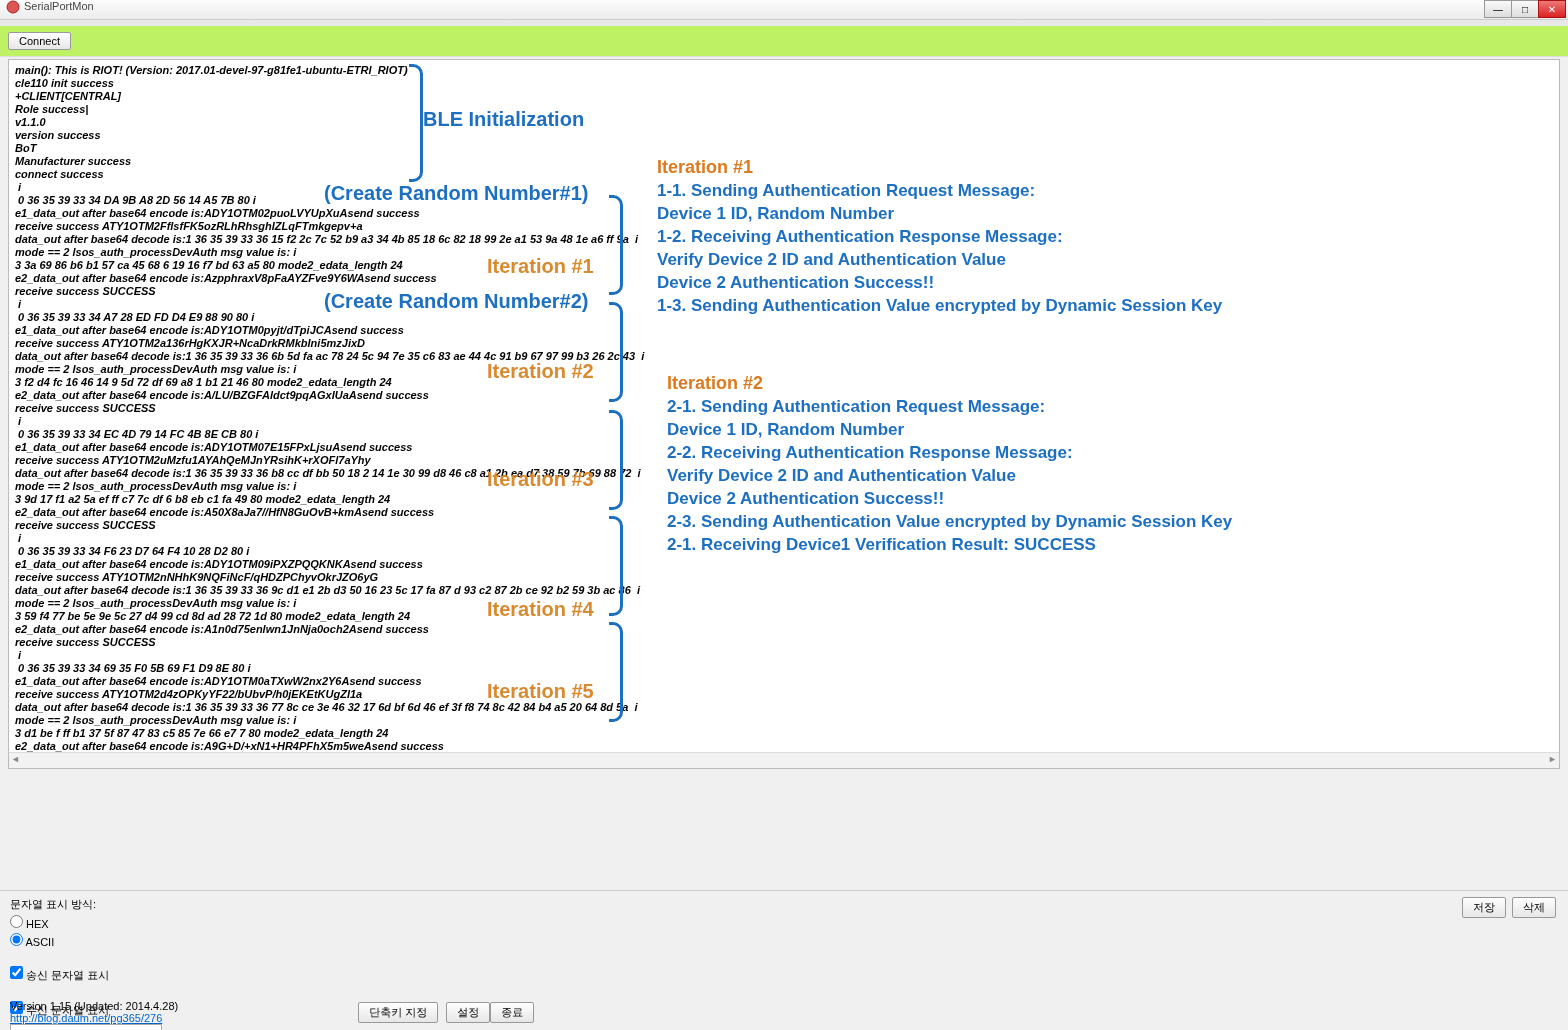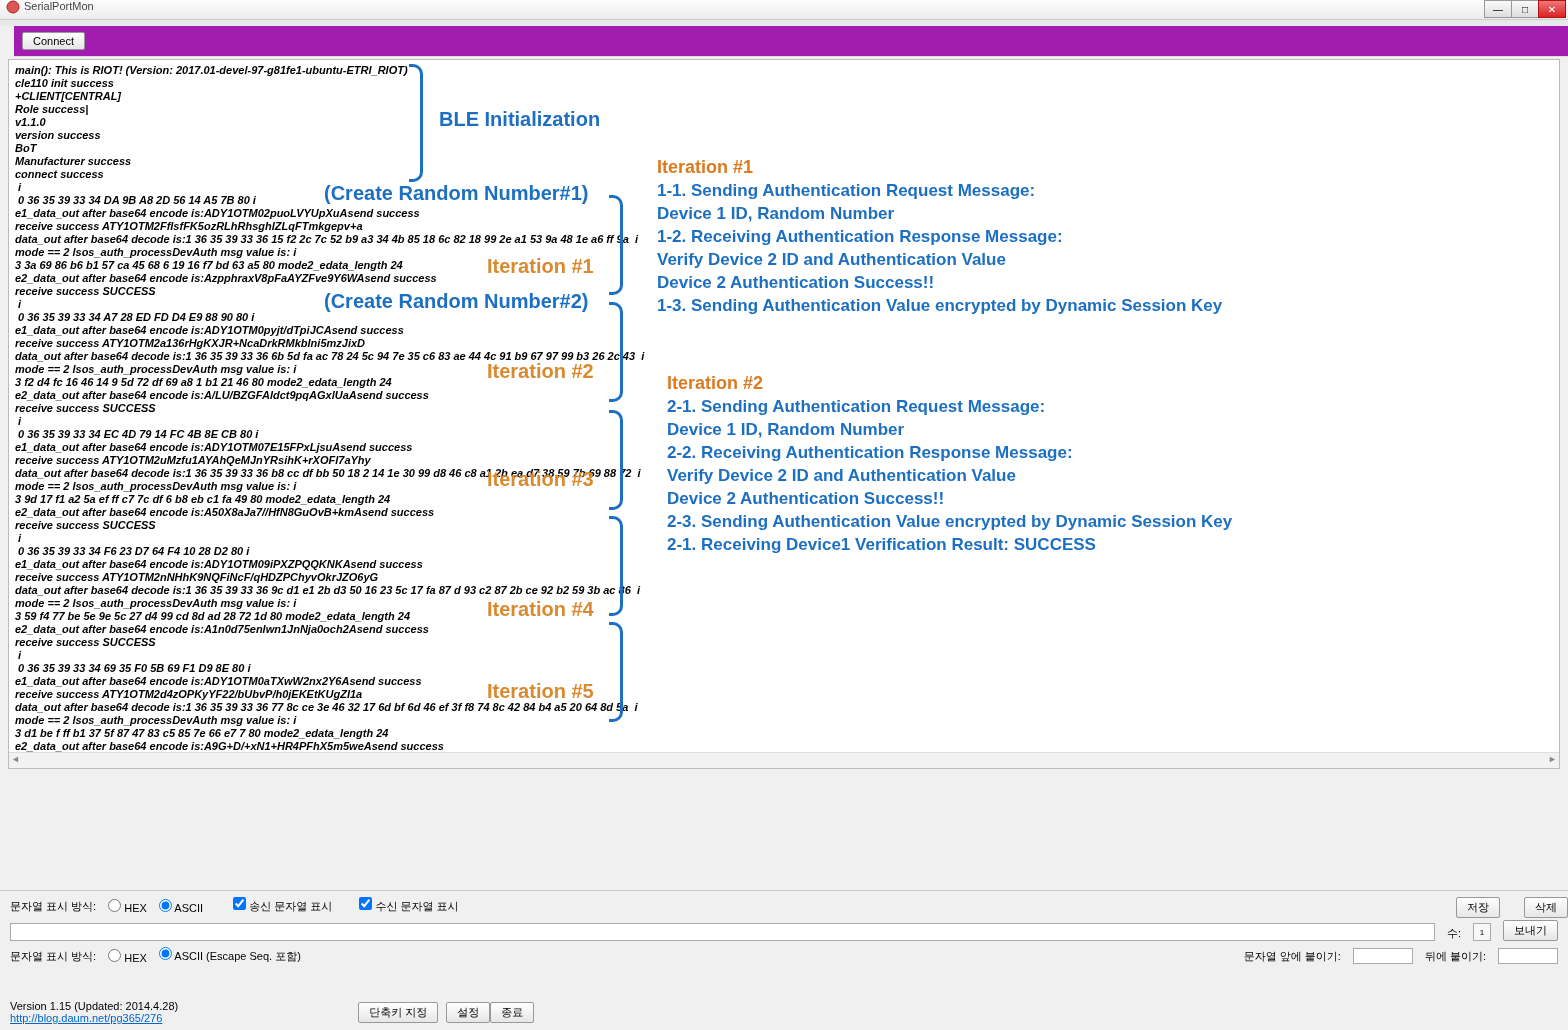--- a/index.html
+++ b/index.html
@@ -19,21 +19,21 @@
   display: flex;
   padding-left: 6px;
   position: relative;
 }
 .titlebar .icon { width:14px; height:14px; margin-right:4px; display:inline-block; }
 .titlebar .title { color:#444; font-size:11px; }
 .win-controls { position:absolute; right:2px; top:0; display:flex; }
 .win-btn { width:28px; height:18px; border:1px solid #999; background:linear-gradient(#fafafa,#ddd); display:flex; align-items:center; justify-content:center; font-size:10px; margin-left:-1px; }
 .win-btn.close { background:linear-gradient(#e77,#d22); color:#fff; border-color:#a11; }
 .chrome-blur { height:6px; background:#e8e8e8; }
-.toolbar { padding:6px 8px; border-bottom:1px solid #ddd; background:#a21caf;margin-left:14px; }
+.toolbar { padding:6px 8px; border-bottom:1px solid #ddd; background:#bef264; }
 button.std {
   font-size:11px; padding:2px 10px; border:1px solid #999; background:linear-gradient(#fff,#e6e6e6);
   border-radius:2px; cursor:pointer;
 }
 .main-area {
   position: relative;
   margin: 2px 8px 0 8px;
   border:1px solid #bbb;
   background:#fff;
   height: 710px;
@@ -56,27 +56,27 @@
 .brace {
   position:absolute; border:3px solid #1d6fc2; border-left:none; width:14px;
   border-top-right-radius:10px; border-bottom-right-radius:10px; pointer-events:none;
 }
 .explain-block { position:absolute; font-weight:bold; color:#1d6fc2; font-size:17px; line-height:23px; }
 .explain-title { color:#de7a1e; }
 .bottom-panel {
   position:absolute; left:0; right:0; bottom:0; height:140px;
   border-top:1px solid #ccc; background:#f0f0f0; padding:6px 10px;
 }
-.row { display:flex; align-items:flex-end; gap:12px; margin-bottom:6px; font-size:11px; }
+.row { display:flex; align-items:flex-start; gap:3px; margin-bottom:6px; font-size:11px;flex-direction:column; }
 .row .grow { flex:1; }
 input[type=text].full {
   width:100%; border:1px solid #aaa; padding:2px 4px; font-size:11px; background:#fff;
 }
 input[type=text].small { width:60px; border:1px solid #aaa; padding:1px 3px; font-size:11px; }
-.right-btns { position:absolute; right:0; top:6px; display:flex; gap:24px; }
+.right-btns { position:absolute; right:12px; top:6px; display:flex; gap:6px; }
 .footer-row { position:absolute; bottom:6px; left:10px; right:10px; display:flex; align-items:center; font-size:11px; }
 .footer-row a { color:#06c; text-decoration:underline; }
 .spinner { width:18px; height:18px; border:1px solid #aaa; background:#f8f8f8; display:inline-flex; align-items:center; justify-content:center; font-size:8px; }
 .scroll-ind { position:absolute; left:0; right:0; bottom:0; height:16px; background:#f2f2f2; border-top:1px solid #ddd; }
 .scroll-ind::before { content:'◄'; position:absolute; left:2px; top:1px; font-size:9px; color:#888; }
 .scroll-ind::after { content:'►'; position:absolute; right:2px; top:1px; font-size:9px; color:#888; }
 </style>
 </head>
 <body>
 
@@ -155,21 +155,21 @@
 e2_data_out after base64 encode is:A9G+D/+xN1+HR4PFhX5m5weAsend success
 receive success SUCCESS</div>
 
   <div class="brace" style="top:4px; height:118px; left:400px;"></div>
   <div class="brace" style="top:135px; height:100px; left:600px;"></div>
   <div class="brace" style="top:242px; height:100px; left:600px;"></div>
   <div class="brace" style="top:350px; height:100px; left:600px;"></div>
   <div class="brace" style="top:456px; height:100px; left:600px;"></div>
   <div class="brace" style="top:562px; height:100px; left:600px;"></div>
 
-  <div class="annotation ann-blue" style="top:48px; left:430px;">BLE Initialization</div>
+  <div class="annotation ann-blue" style="top:48px; left:414px;">BLE Initialization</div>
   <div class="annotation ann-blue" style="top:122px; left:315px;">(Create Random Number#1)</div>
   <div class="annotation ann-orange" style="top:195px; left:478px;">Iteration #1</div>
   <div class="annotation ann-blue" style="top:230px; left:315px;">(Create Random Number#2)</div>
   <div class="annotation ann-orange" style="top:300px; left:478px;">Iteration #2</div>
   <div class="annotation ann-orange" style="top:408px; left:478px;">Iteration #3</div>
   <div class="annotation ann-orange" style="top:514px; left:478px;margin-top:24px;">Iteration #4</div>
   <div class="annotation ann-orange" style="top:620px; left:478px;">Iteration #5</div>
 
   <div class="explain-block" style="top:96px; left:648px;">
     <div class="explain-title ann-oranger">Iteration #1</div>

